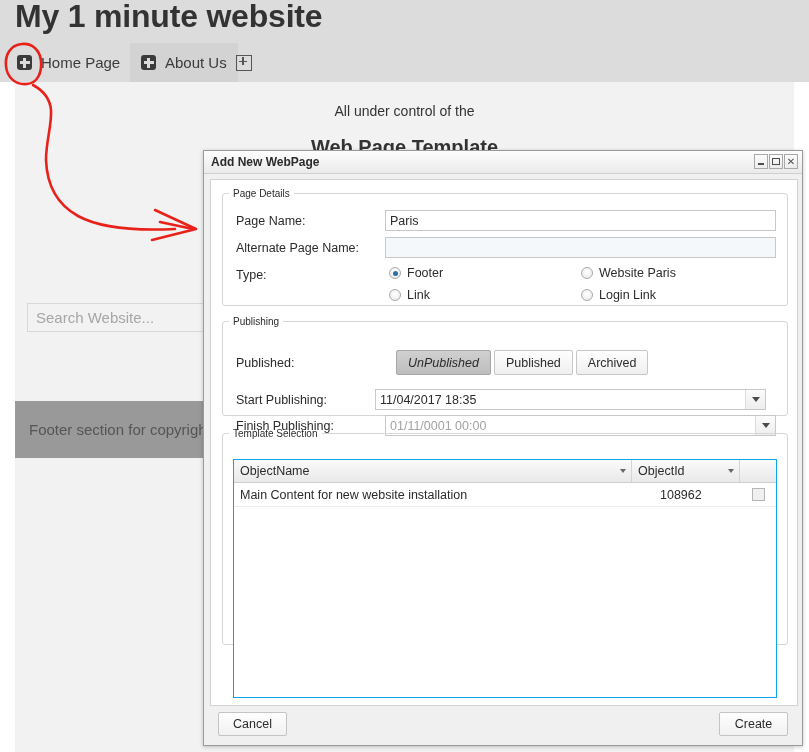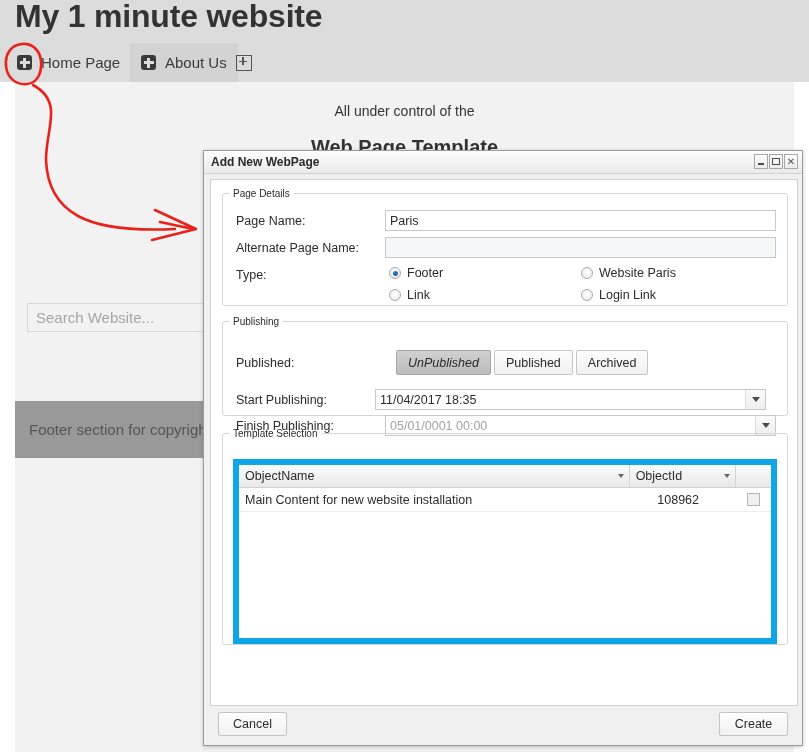--- a/index.html
+++ b/index.html
@@ -364,22 +364,22 @@
     border-left-width: 3.5px;
     border-right-width: 3.5px;
     border-top-width: 4.5px;
     border-top-color: #666;
   }
 
   
   #grid {
     position: absolute;
     left: 10px; top: 20px;
-    width: 544px; height: 185px;
-    border: 6px solid #0ea5e9;
+    width: 544px; height: 239px;
+    border: 1px solid #0ea5e9;
     background: #ffffff;
     box-sizing: border-box;
     overflow: hidden;
   }
   #grid-header {
     display: flex;
     height: 22px;
     background: linear-gradient(#fafafa, #e9e9e9);
     border-bottom: 1px solid #cfcfcf;
   }
@@ -561,21 +561,21 @@
       <span class="field-label" style="left:13px; top:66px;">Start Publishing:</span>
       <div class="combo" style="left:152px; top:62px; width:391px;">
         <span class="combo-value">11/04/2017 18:35</span>
         <span class="combo-arrow">
             <span class="caret-down"></span>
           </span>
       </div>
 
       <span class="field-label" style="left:13px; top:92px;">Finish Publishing:</span>
       <div class="combo muted" style="left:162px; top:88px; width:391px;">
-        <span class="combo-value">05/01/0001 00:00</span>
+        <span class="combo-value">01/11/0001 00:00</span>
         <span class="combo-arrow">
             <span class="caret-down"></span>
           </span>
       </div>
     </fieldset>
 
     <fieldset class="group" id="group-template">
       <legend>Template Selection</legend>
 
       <div id="grid">

